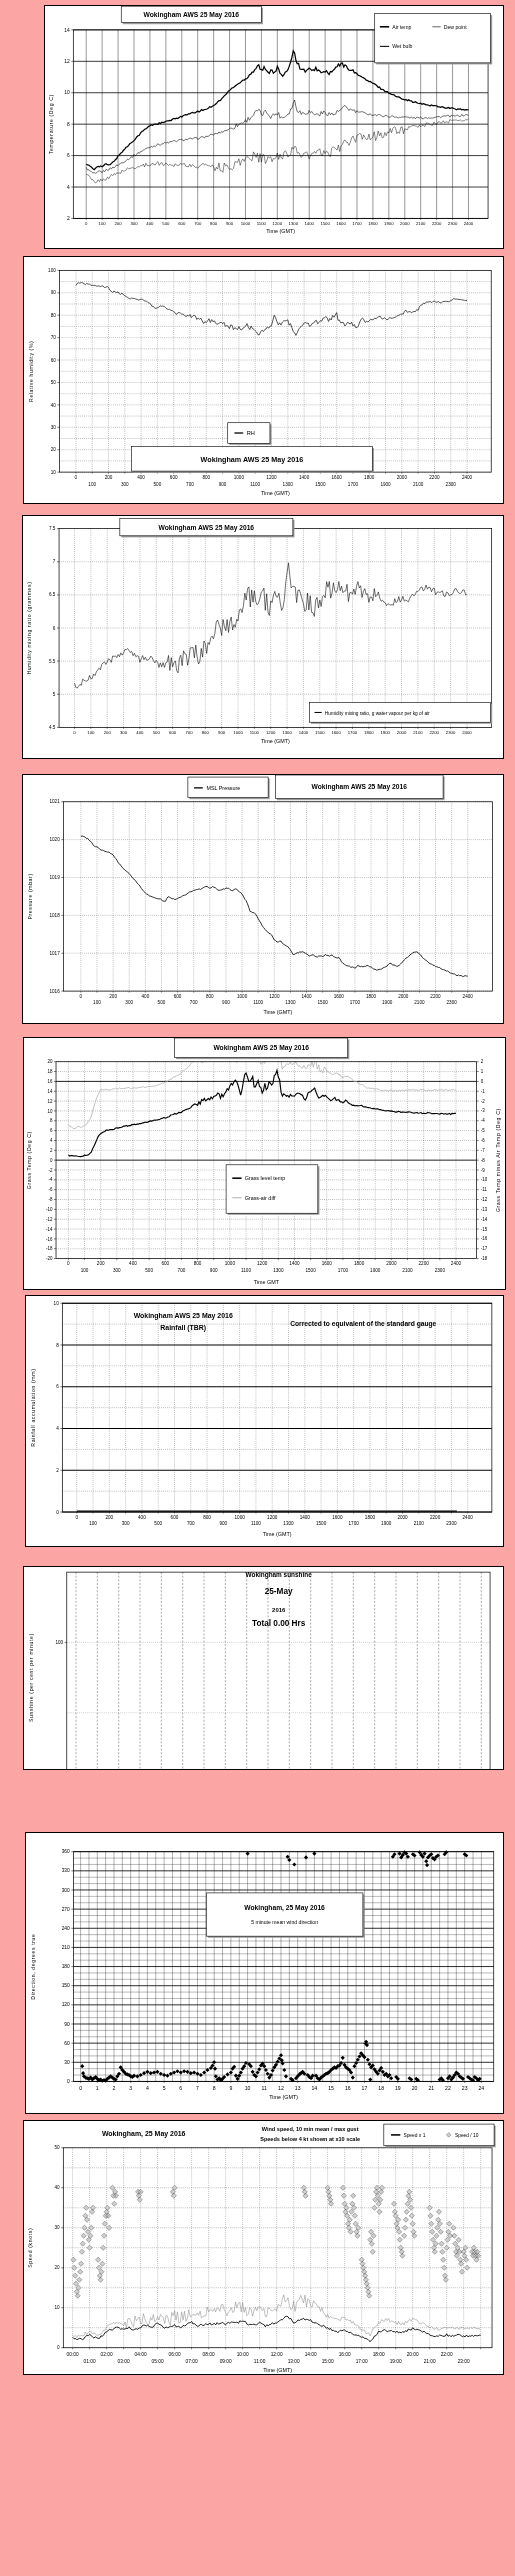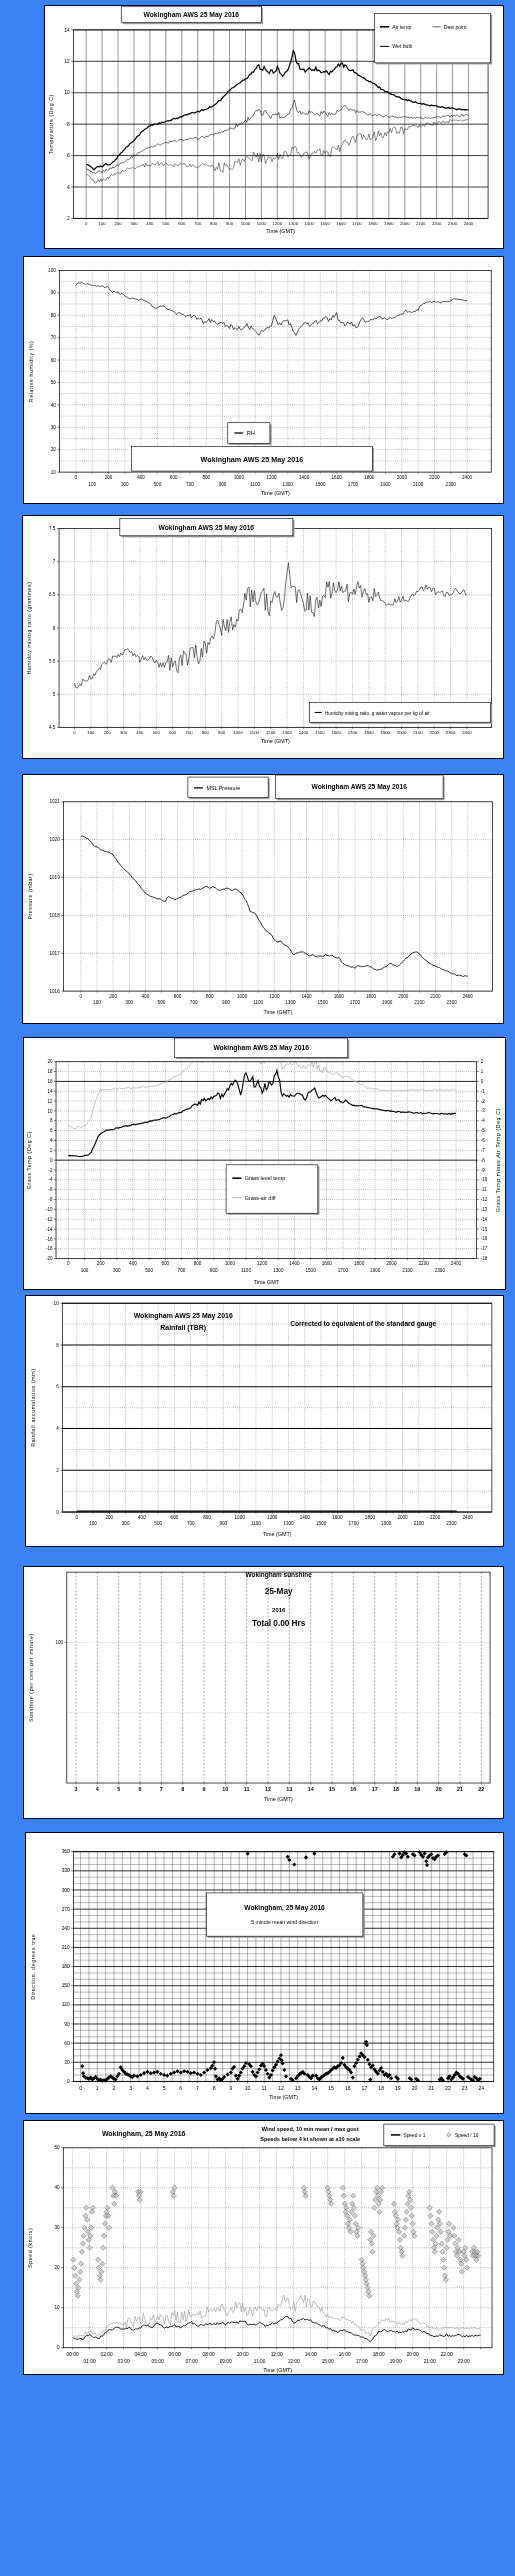--- a/index.html
+++ b/index.html
@@ -1,17 +1,17 @@
 <!DOCTYPE html>
 <html style="font-size:8.2px"><head>
 <meta charset="utf-8">
 <style>
   html,body{margin:0;padding:0;background:#fff;}
   body{width:515px;height:2576px;position:relative;font-family:"Liberation Sans",sans-serif;}
-  .page{position:relative;width:515px;height:2576px;background:#3b82f6;}
+  .page{position:relative;width:515px;height:2576px;background:#fca5a5;}
   .panel{position:absolute;border:1px solid #000;background:#fff;box-sizing:border-box;overflow:hidden;}
   svg{display:block;}
   svg text{font-family:"Liberation Sans",sans-serif;fill:#000;}
 </style>
 </head>
 <body>
 
 <div class="page">
   <div class="panel" style="top: 5.2px; left: 44px; width: 460px; height: 244px;">
       <svg width="458" height="242" viewBox="0 0 889 469">
@@ -829,21 +829,21 @@
         <text x="858" y="433" font-size="9" text-anchor="middle">2400</text>
         <text x="487.5" y="467" font-size="10.5" text-anchor="middle">Time (GMT)</text>
         <text x="16" y="217" font-size="10" text-anchor="middle" letter-spacing="1.2px" transform="rotate(-90 16 217)">Rainfall accumulation (mm)</text>
         <path d="M98.0 418.4L100.6 418.4L103.3 418.4L105.9 418.4L108.6 418.4L111.2 418.4L113.8 418.4L116.5 418.4L119.1 418.4L121.8 418.4L124.4 418.4L127.0 418.4L129.7 418.4L132.3 418.4L134.9 418.4L137.6 418.4L140.2 418.4L142.9 418.4L145.5 418.4L148.1 418.4L150.8 418.4L153.4 418.4L156.1 418.4L158.7 418.4L161.3 418.4L164.0 418.4L166.6 418.4L169.3 418.4L171.9 418.4L174.5 418.4L177.2 418.4L179.8 418.4L182.4 418.4L185.1 418.4L187.7 418.4L190.4 418.4L193.0 418.4L195.6 418.4L198.3 418.4L200.9 418.4L203.6 418.4L206.2 418.4L208.8 418.4L211.5 418.4L214.1 418.4L216.8 418.4L219.4 418.4L222.0 418.4L224.7 418.4L227.3 418.4L229.9 418.4L232.6 418.4L235.2 418.4L237.9 418.4L240.5 418.4L243.1 418.4L245.8 418.4L248.4 418.4L251.1 418.4L253.7 418.4L256.3 418.4L259.0 418.4L261.6 418.4L264.2 418.4L266.9 418.4L269.5 418.4L272.2 418.4L274.8 418.4L277.4 418.4L280.1 418.4L282.7 418.4L285.4 418.4L288.0 418.4L290.6 418.4L293.3 418.4L295.9 418.4L298.6 418.4L301.2 418.4L303.8 418.4L306.5 418.4L309.1 418.4L311.7 418.4L314.4 418.4L317.0 418.4L319.7 418.4L322.3 418.4L324.9 418.4L327.6 418.4L330.2 418.4L332.9 418.4L335.5 418.4L338.1 418.4L340.8 418.4L343.4 418.4L346.1 418.4L348.7 418.4L351.3 418.4L354.0 418.4L356.6 418.4L359.2 418.4L361.9 418.4L364.5 418.4L367.2 418.4L369.8 418.4L372.4 418.4L375.1 418.4L377.7 418.4L380.4 418.4L383.0 418.4L385.6 418.4L388.3 418.4L390.9 418.4L393.6 418.4L396.2 418.4L398.8 418.4L401.5 418.4L404.1 418.4L406.8 418.4L409.4 418.4L412.0 418.4L414.7 418.4L417.3 418.4L419.9 418.4L422.6 418.4L425.2 418.4L427.9 418.4L430.5 418.4L433.1 418.4L435.8 418.4L438.4 418.4L441.1 418.4L443.7 418.4L446.3 418.4L449.0 418.4L451.6 418.4L454.3 418.4L456.9 418.4L459.5 418.4L462.2 418.4L464.8 418.4L467.4 418.4L470.1 418.4L472.7 418.4L475.4 418.4L478.0 418.4L480.6 418.4L483.3 418.4L485.9 418.4L488.6 418.4L491.2 418.4L493.8 418.4L496.5 418.4L499.1 418.4L501.8 418.4L504.4 418.4L507.0 418.4L509.7 418.4L512.3 418.4L514.9 418.4L517.6 418.4L520.2 418.4L522.9 418.4L525.5 418.4L528.1 418.4L530.8 418.4L533.4 418.4L536.1 418.4L538.7 418.4L541.3 418.4L544.0 418.4L546.6 418.4L549.3 418.4L551.9 418.4L554.5 418.4L557.2 418.4L559.8 418.4L562.4 418.4L565.1 418.4L567.7 418.4L570.4 418.4L573.0 418.4L575.6 418.4L578.3 418.4L580.9 418.4L583.6 418.4L586.2 418.4L588.8 418.4L591.5 418.4L594.1 418.4L596.8 418.4L599.4 418.4L602.0 418.4L604.7 418.4L607.3 418.4L609.9 418.4L612.6 418.4L615.2 418.4L617.9 418.4L620.5 418.4L623.1 418.4L625.8 418.4L628.4 418.4L631.1 418.4L633.7 418.4L636.3 418.4L639.0 418.4L641.6 418.4L644.3 418.4L646.9 418.4L649.5 418.4L652.2 418.4L654.8 418.4L657.4 418.4L660.1 418.4L662.7 418.4L665.4 418.4L668.0 418.4L670.6 418.4L673.3 418.4L675.9 418.4L678.6 418.4L681.2 418.4L683.8 418.4L686.5 418.4L689.1 418.4L691.8 418.4L694.4 418.4L697.0 418.4L699.7 418.4L702.3 418.4L704.9 418.4L707.6 418.4L710.2 418.4L712.9 418.4L715.5 418.4L718.1 418.4L720.8 418.4L723.4 418.4L726.1 418.4L728.7 418.4L731.3 418.4L734.0 418.4L736.6 418.4L739.2 418.4L741.9 418.4L744.5 418.4L747.2 418.4L749.8 418.4L752.4 418.4L755.1 418.4L757.7 418.4L760.4 418.4L763.0 418.4L765.6 418.4L768.3 418.4L770.9 418.4L773.6 418.4L776.2 418.4L778.8 418.4L781.5 418.4L784.1 418.4L786.7 418.4L789.4 418.4L792.0 418.4L794.7 418.4L797.3 418.4L799.9 418.4L802.6 418.4L805.2 418.4L807.9 418.4L810.5 418.4L813.1 418.4L815.8 418.4L818.4 418.4L821.1 418.4L823.7 418.4L826.3 418.4L829.0 418.4L831.6 418.4L834.2 418.4L836.9 418.4" fill="none" stroke="#000000" stroke-width="2.4" clip-path="url(#cp5)"></path>
         <rect x="70" y="14" width="835" height="406" fill="none" stroke="#000" stroke-width="1.4"></rect>
         <text x="305" y="42" font-size="13.5" text-anchor="middle" font-weight="bold">Wokingham AWS 25 May 2016</text>
         <text x="305" y="66" font-size="13.5" text-anchor="middle" font-weight="bold">Rainfall (TBR)</text>
         <text x="655" y="58" font-size="13" text-anchor="middle" font-weight="bold">Corrected to equivalent of the standard gauge</text>
       </svg>
     </div>
-  <div class="panel" style="top: 1566px; left: 23px; width: 481px; height: 253px;">
+  <div class="panel" style="top: 1566px; left: 23px; width: 481px; height: 204px;">
       <svg width="479" height="251" viewBox="0 0 929 488">
         <defs>
           <clipPath id="cp6">
             <rect x="82" y="10" width="823" height="410"></rect>
           </clipPath>
         </defs>
         <line x1="82" y1="283.3333333333333" x2="905" y2="283.3333333333333" stroke="#777" stroke-width="0.8" stroke-dasharray="1.5 2.5"></line>
         <line x1="82" y1="146.66666666666666" x2="905" y2="146.66666666666666" stroke="#777" stroke-width="0.8" stroke-dasharray="1.5 2.5"></line>
         <text x="75" y="149.86666666666665" font-size="9" text-anchor="end">100</text>
         <line x1="78" y1="146.66666666666666" x2="82" y2="146.66666666666666" stroke="#000" stroke-width="1"></line>

